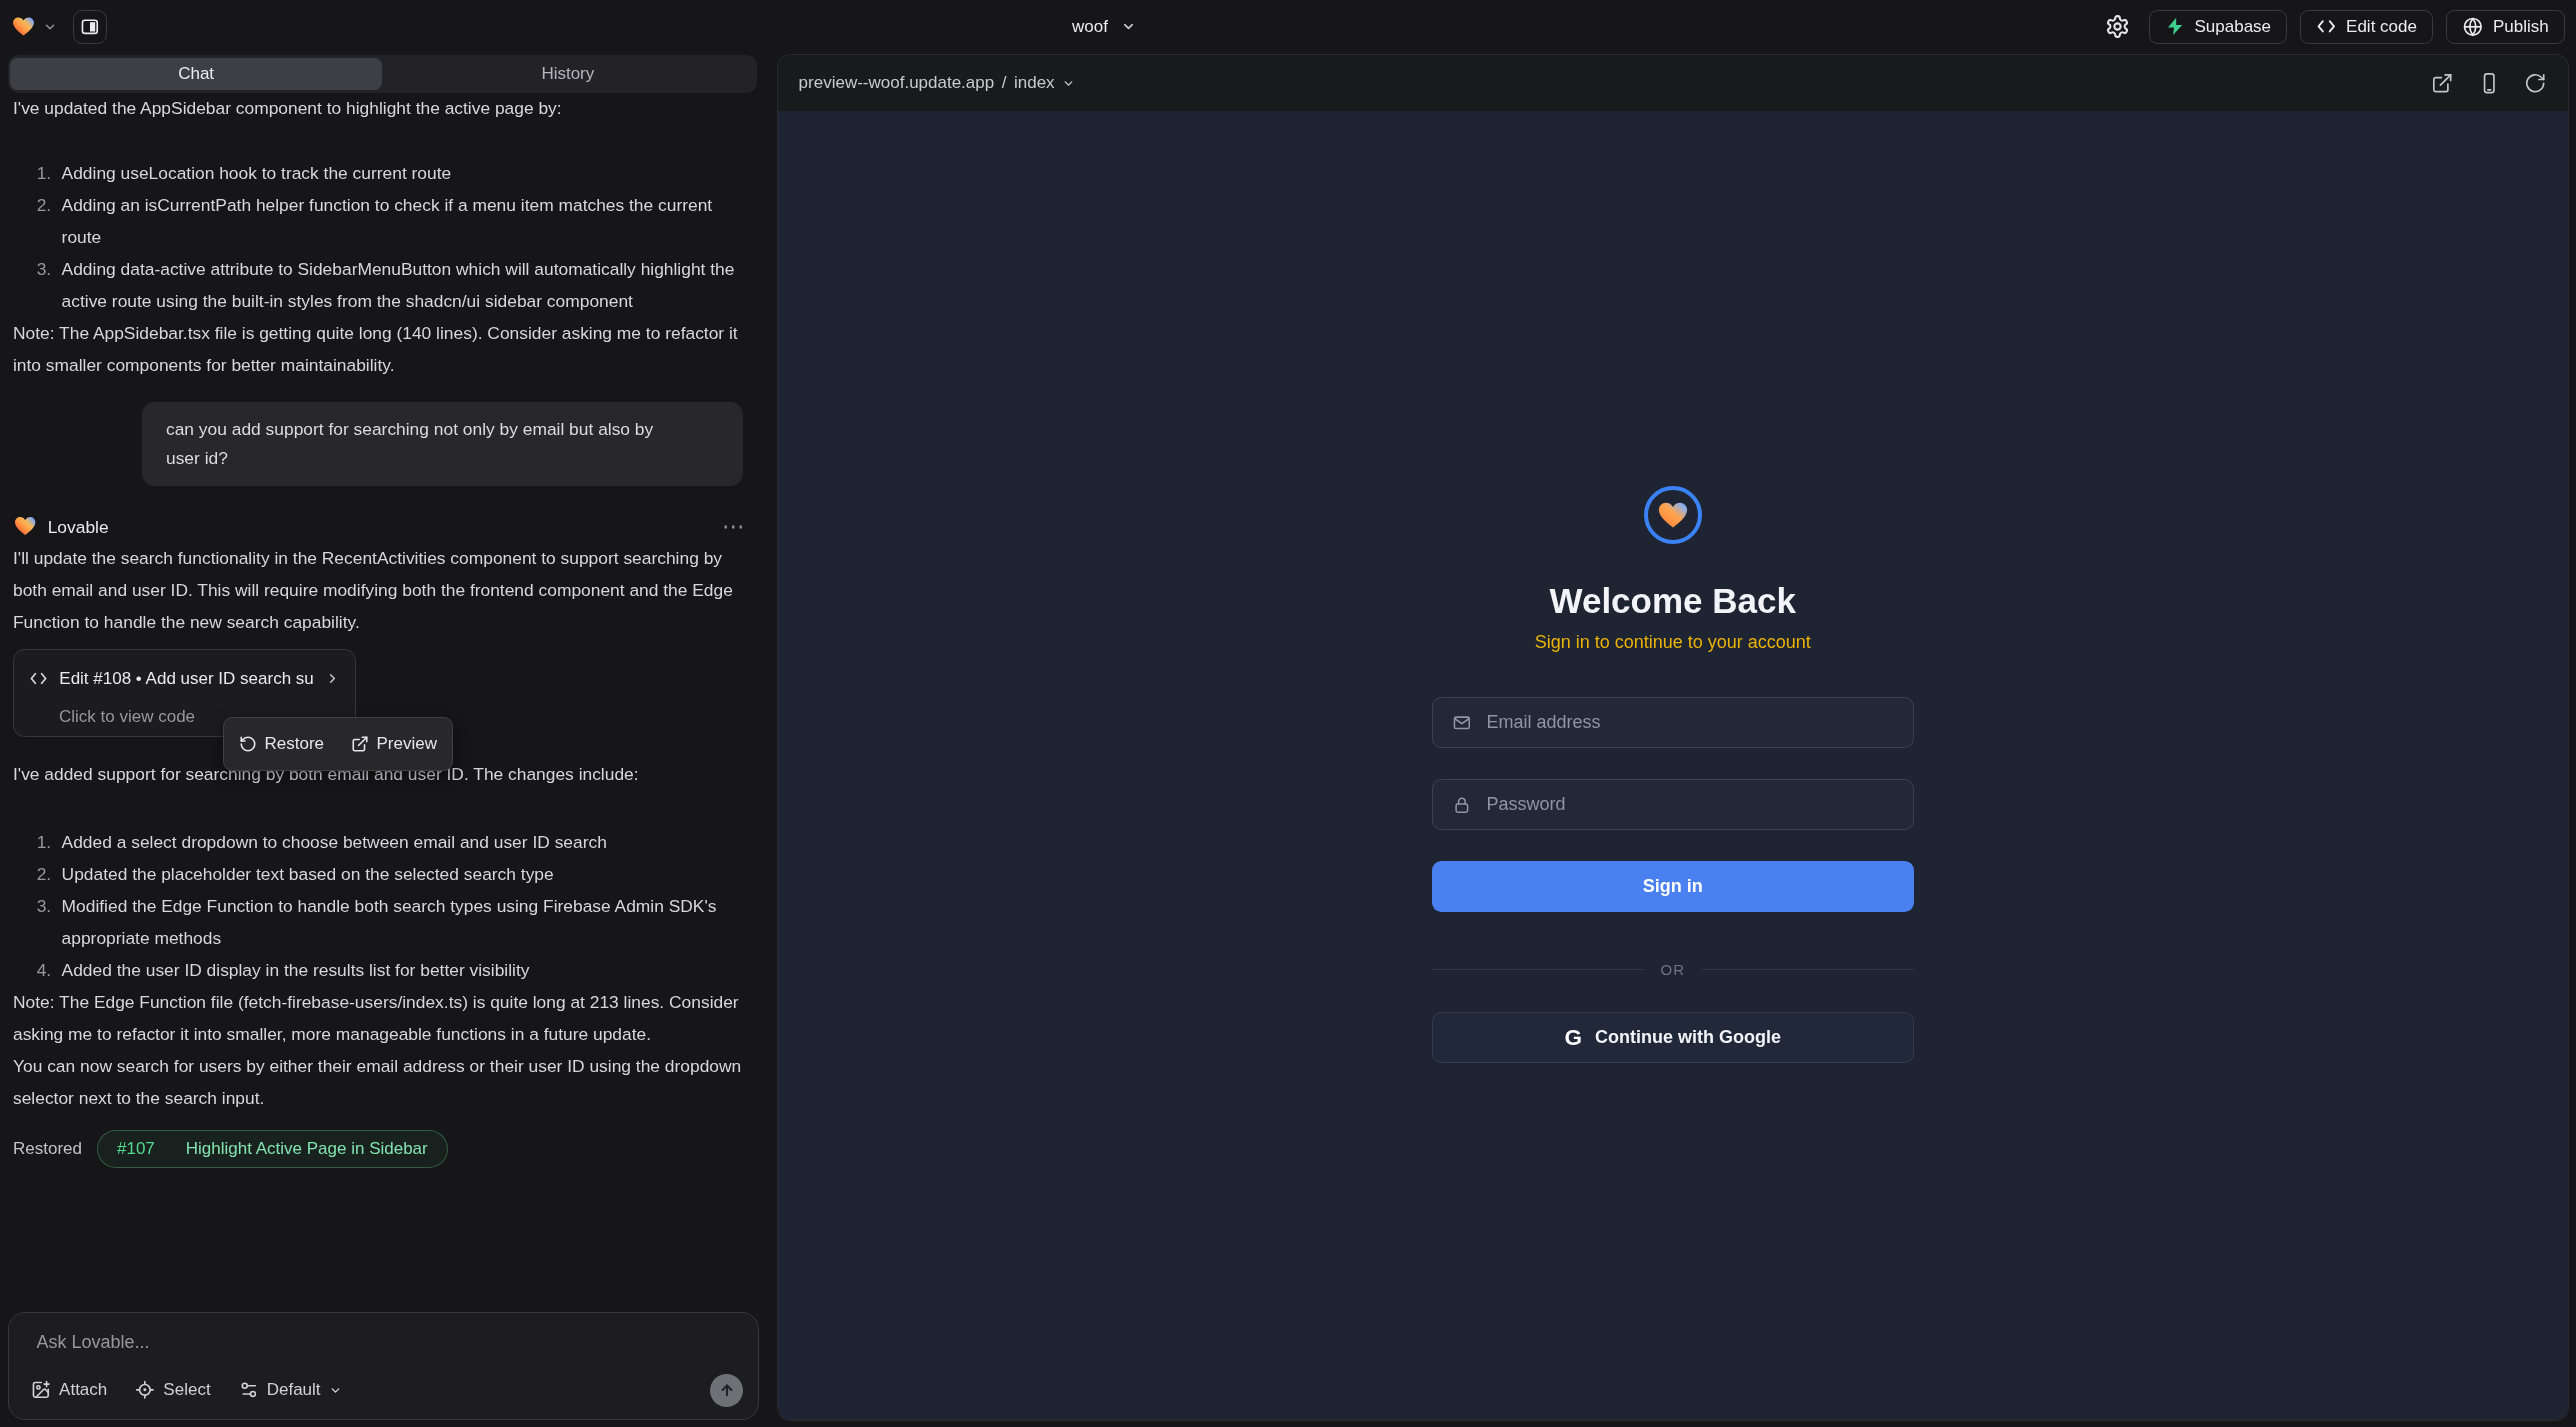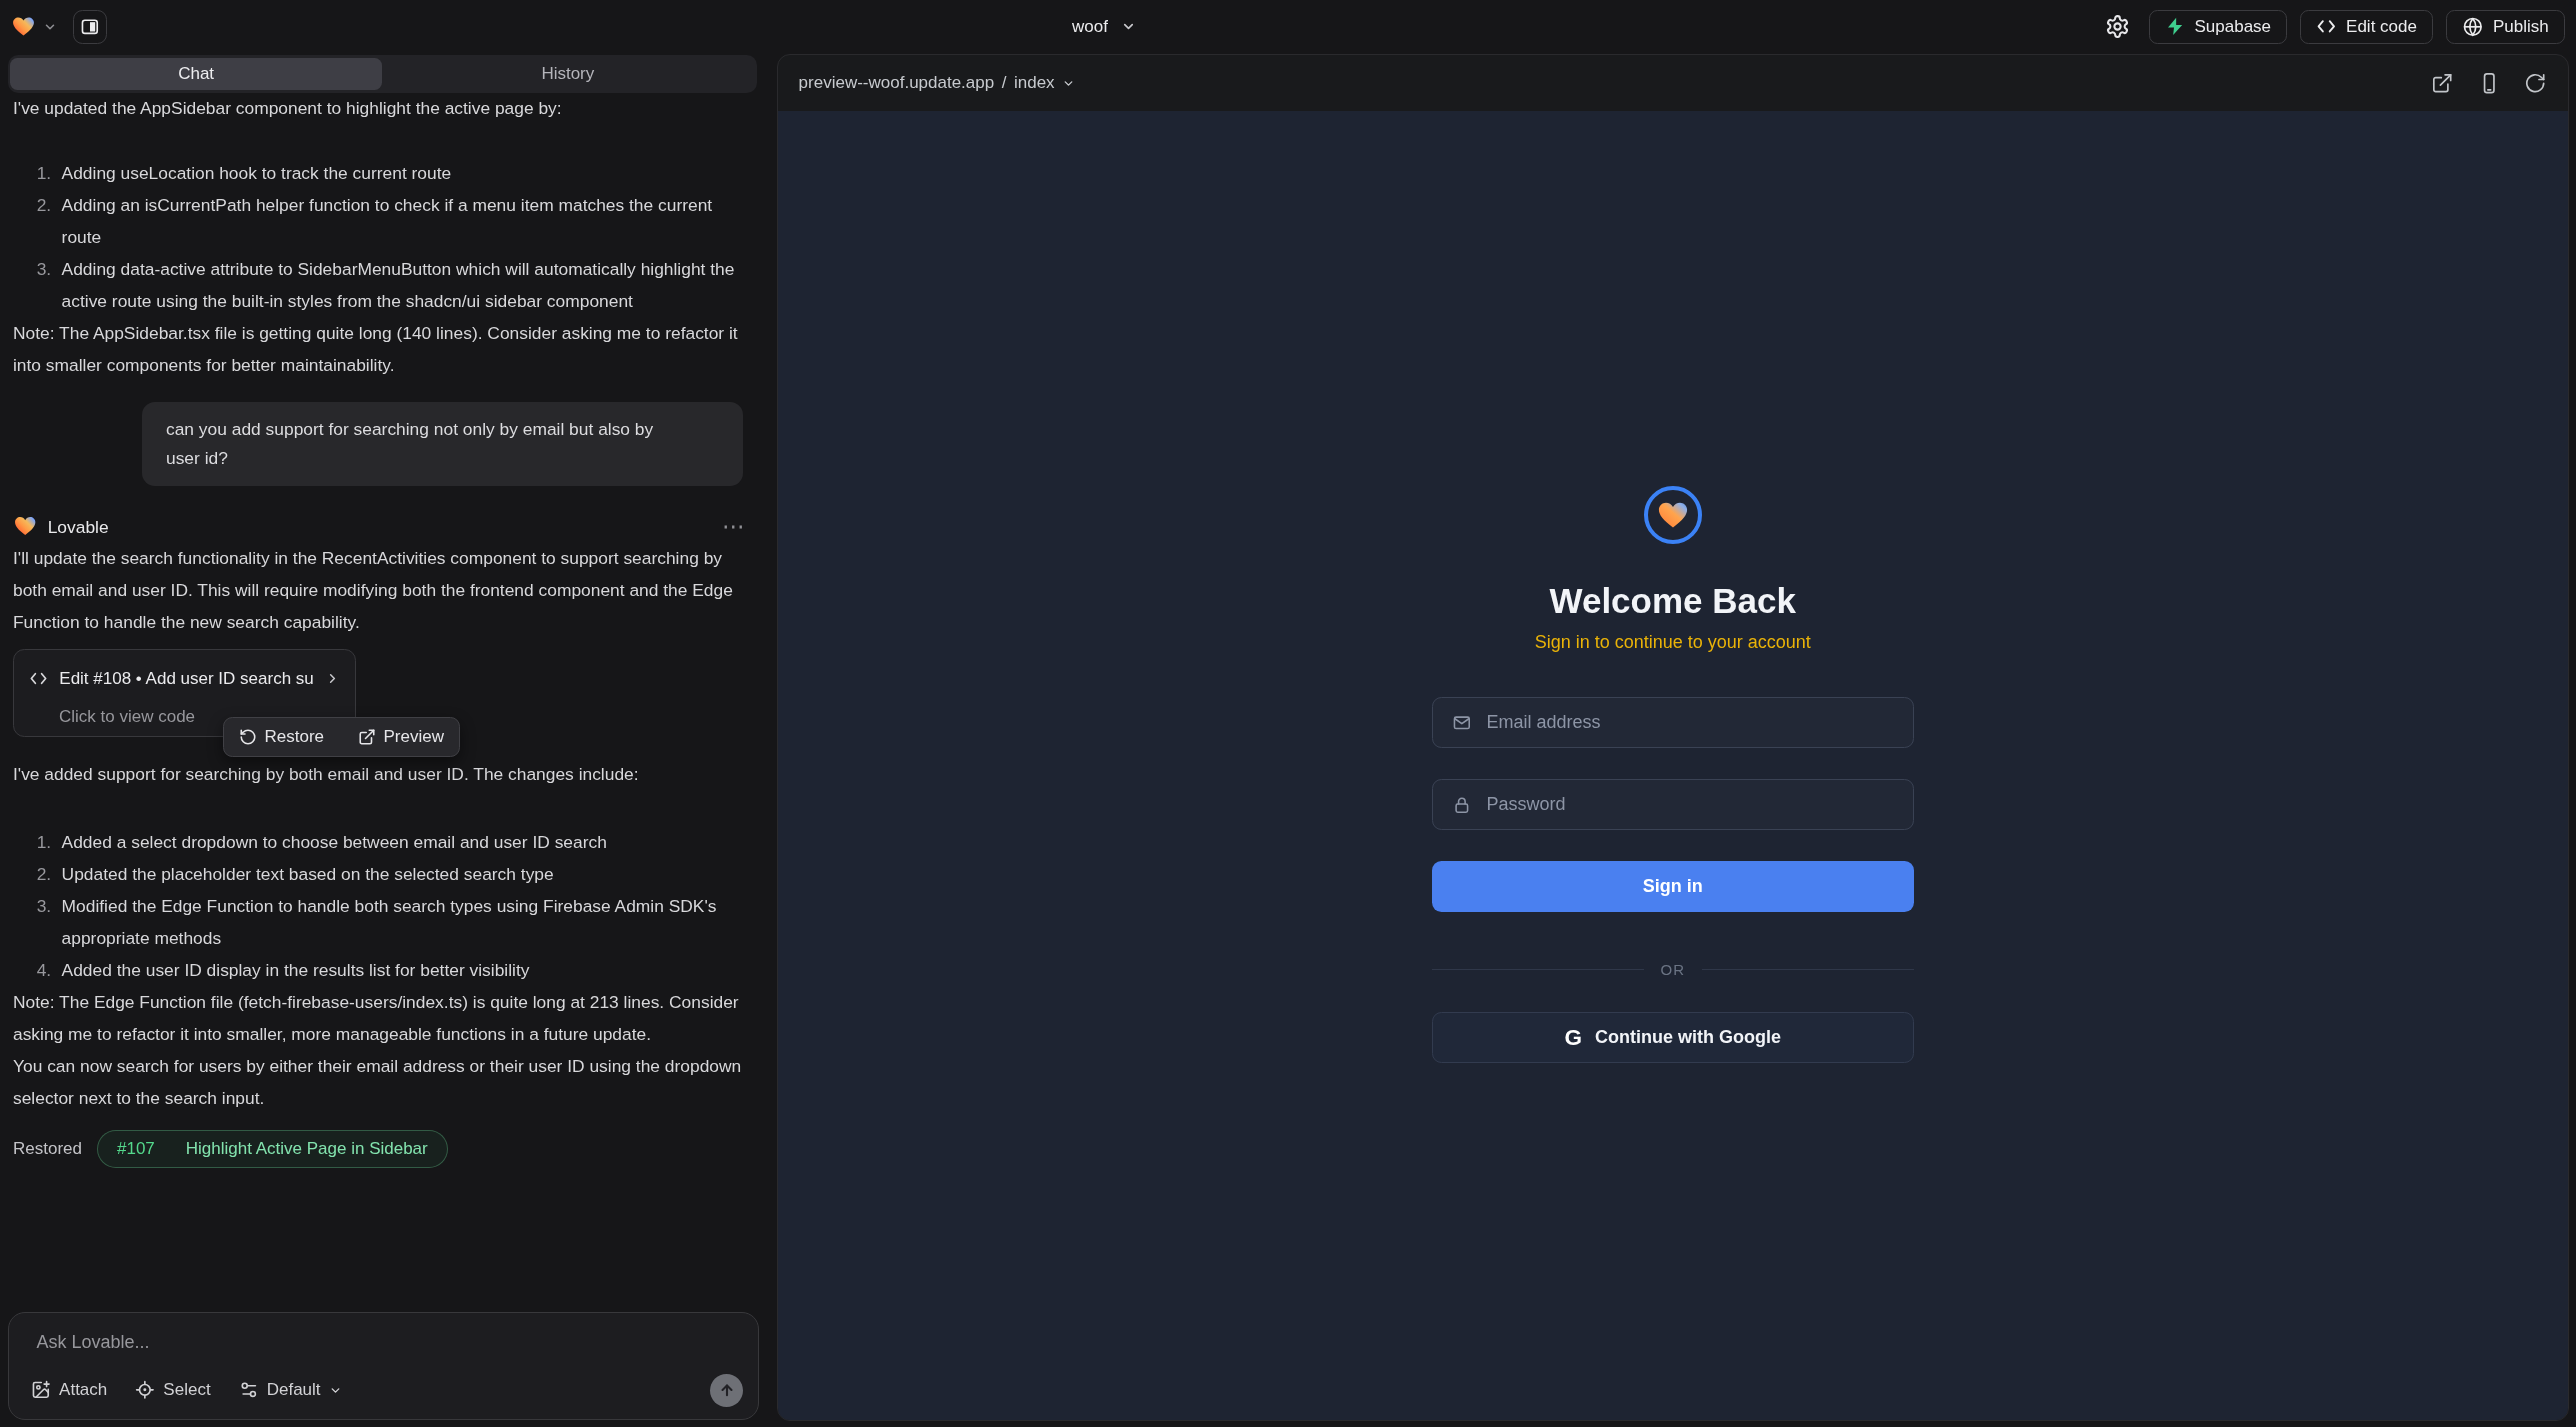--- a/index.html
+++ b/index.html
@@ -44,23 +44,23 @@
   .heart-xs{width:24.4px;height:22.5px;}
   .lov-name{margin-left:10.3px;font-size:17.4px;color:#eaeaec;}
   .lov-menu{margin-left:auto;margin-right:5.6px;color:#909095;font-size:22.5px;letter-spacing:1.9px;}
   .p-a2{margin-top:15px;}
   .edit-wrap{position:relative;margin-top:11.3px;height:109px;}
   .edit-card{position:absolute;left:0;top:0;width:343px;height:88px;background:#1c1c1f;
              border:1.4px solid #38383c;border-radius:11.3px;padding:13px 15px;}
   .ec-row1{display:flex;align-items:center;gap:11.3px;color:#ebebee;font-size:17px;}
   .ec-title{flex:1;white-space:nowrap;overflow:hidden;}
   .ec-sub{margin-top:6.6px;padding-left:30px;color:#97979c;font-size:17px;}
-  .float-pill{position:absolute;left:210px;top:68px;height:40px;background:#28282c;
+  .float-pill{position:absolute;left:210px;top:68px;height:54px;background:#28282c;
               border:1.4px solid #404045;border-radius:9.4px;display:flex;align-items:center;
-              gap:34px;padding:0 15px;box-shadow:0 5.6px 15px rgba(0,0,0,.45);}
+              gap:27px;padding:0 15px;box-shadow:0 5.6px 15px rgba(0,0,0,.45);}
   .pill-btn{display:flex;align-items:center;gap:7.5px;color:#e6e6e9;font-size:17px;}
   .p-sum{margin-top:22.5px;}
   ol.clist2{margin:36px 0 0 0;padding-left:43px;}
   ol.clist2 li{padding-left:5.6px;}
   ol.clist2 li::marker{color:#98989d;}
   .p-note2{margin-top:15px;}
   .p-outro{margin-top:19px;}
   .restored-row{margin-top:16px;display:flex;align-items:center;gap:15px;}
   .restored-label{color:#c3c3c7;font-size:17px;}
   .badge{height:38px;display:flex;align-items:center;gap:31px;padding:0 19px;border-radius:19px;

